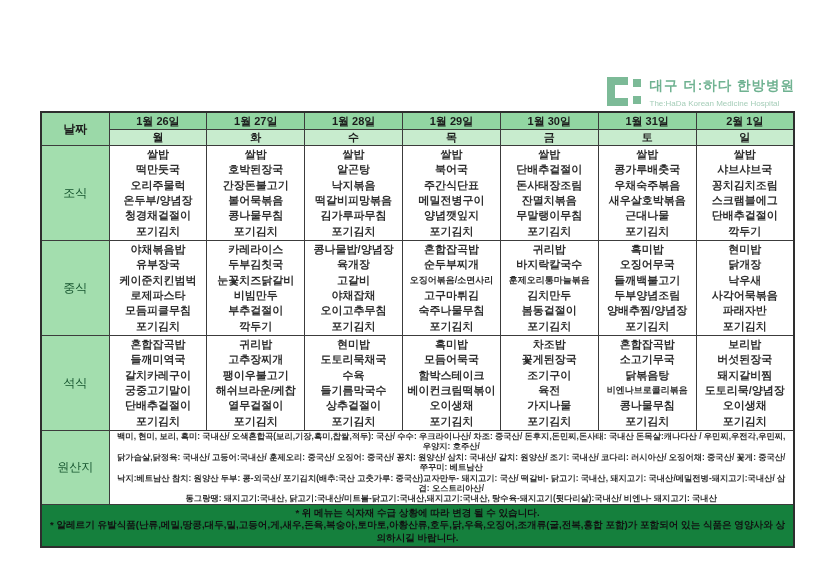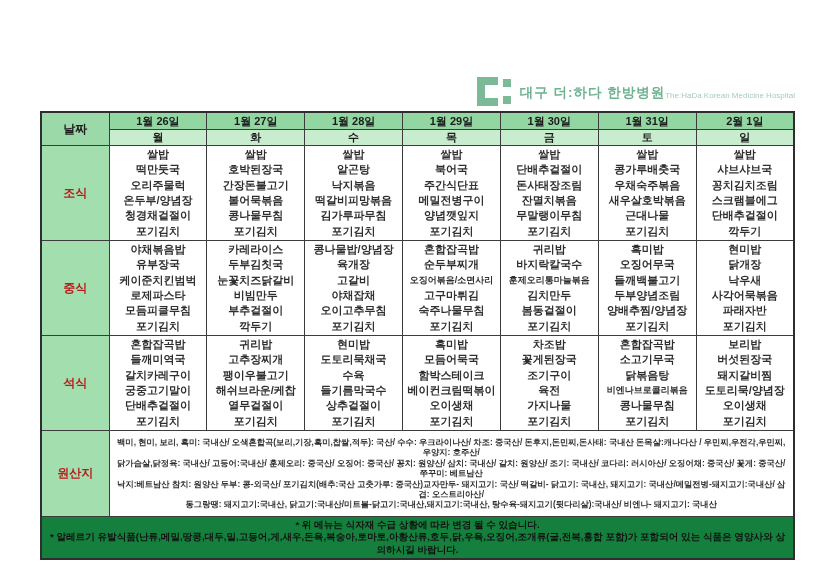--- a/index.html
+++ b/index.html
@@ -5,35 +5,35 @@
   html,body{margin:0;padding:0;background:#fff;}
   .page{
     position:relative;width:835px;height:574px;background:#ffffff;overflow:hidden;
     font-family:"Liberation Sans","DejaVu Sans",sans-serif;color:#222;
   }
   .title{
     position:absolute;top:72px;left:0;width:100%;text-align:center;
     font-size:25px;font-weight:800;letter-spacing:7px;color:#0d0d0d;
   }
   .logo{position:absolute;top:76px;right:40px;display:flex;align-items:center;gap:8px;}
-  .logo-text{display:flex;line-height:1.1;}
+  .logo-text{display:flex;flex-direction:column;line-height:1.1;}
   .logo-ko{font-size:13.5px;font-weight:800;color:#6fb291;letter-spacing:1px;}
   .logo-en{font-size:8px;color:#a5cdb8;margin-top:6px;}
   .table-wrap{position:absolute;top:111px;left:40px;width:755px;}
   table{border-collapse:collapse;width:755px;table-layout:fixed;}
   td{border:1px solid #3c3c3c;text-align:center;vertical-align:middle;padding:0;}
   table{border:2px solid #2e2e2e;}
   .date-cell{background:#92d6a2;font-size:11px;font-weight:800;height:16px;color:#1c1c1c;}
   .dow-cell{background:#c8ecce;font-size:11px;font-weight:800;height:15px;color:#1c1c1c;}
   .corner{background:#9bd9a8;font-size:12px;font-weight:800;color:#1c1c1c;}
-  .label{background:#a3deae;font-size:12px;font-weight:700;color:#b91c1c;}
+  .label{background:#a3deae;font-size:12px;font-weight:400;color:#14532d;}
   .menu-cell{background:#fff;height:94px;vertical-align:middle;}
   .menu-item{font-size:11px;font-weight:700;line-height:15.4px;color:#2f2f2f;white-space:nowrap;}
   .menu-item.small{font-size:9px;}
-  .origin{background:#fff;padding:6px 4px;}
+  .origin{background:#fff;padding:0 4px;}
   .origin-line{font-size:8.3px;font-weight:600;line-height:10.4px;color:#2f2f2f;}
   .notes-cell{background:#15803d;padding:2px 8px;}
   .note-line{font-size:9.6px;font-weight:800;line-height:12.5px;color:#111;}
 </style>
 </head>
 <body>
 
 <div class="page">
 
 

